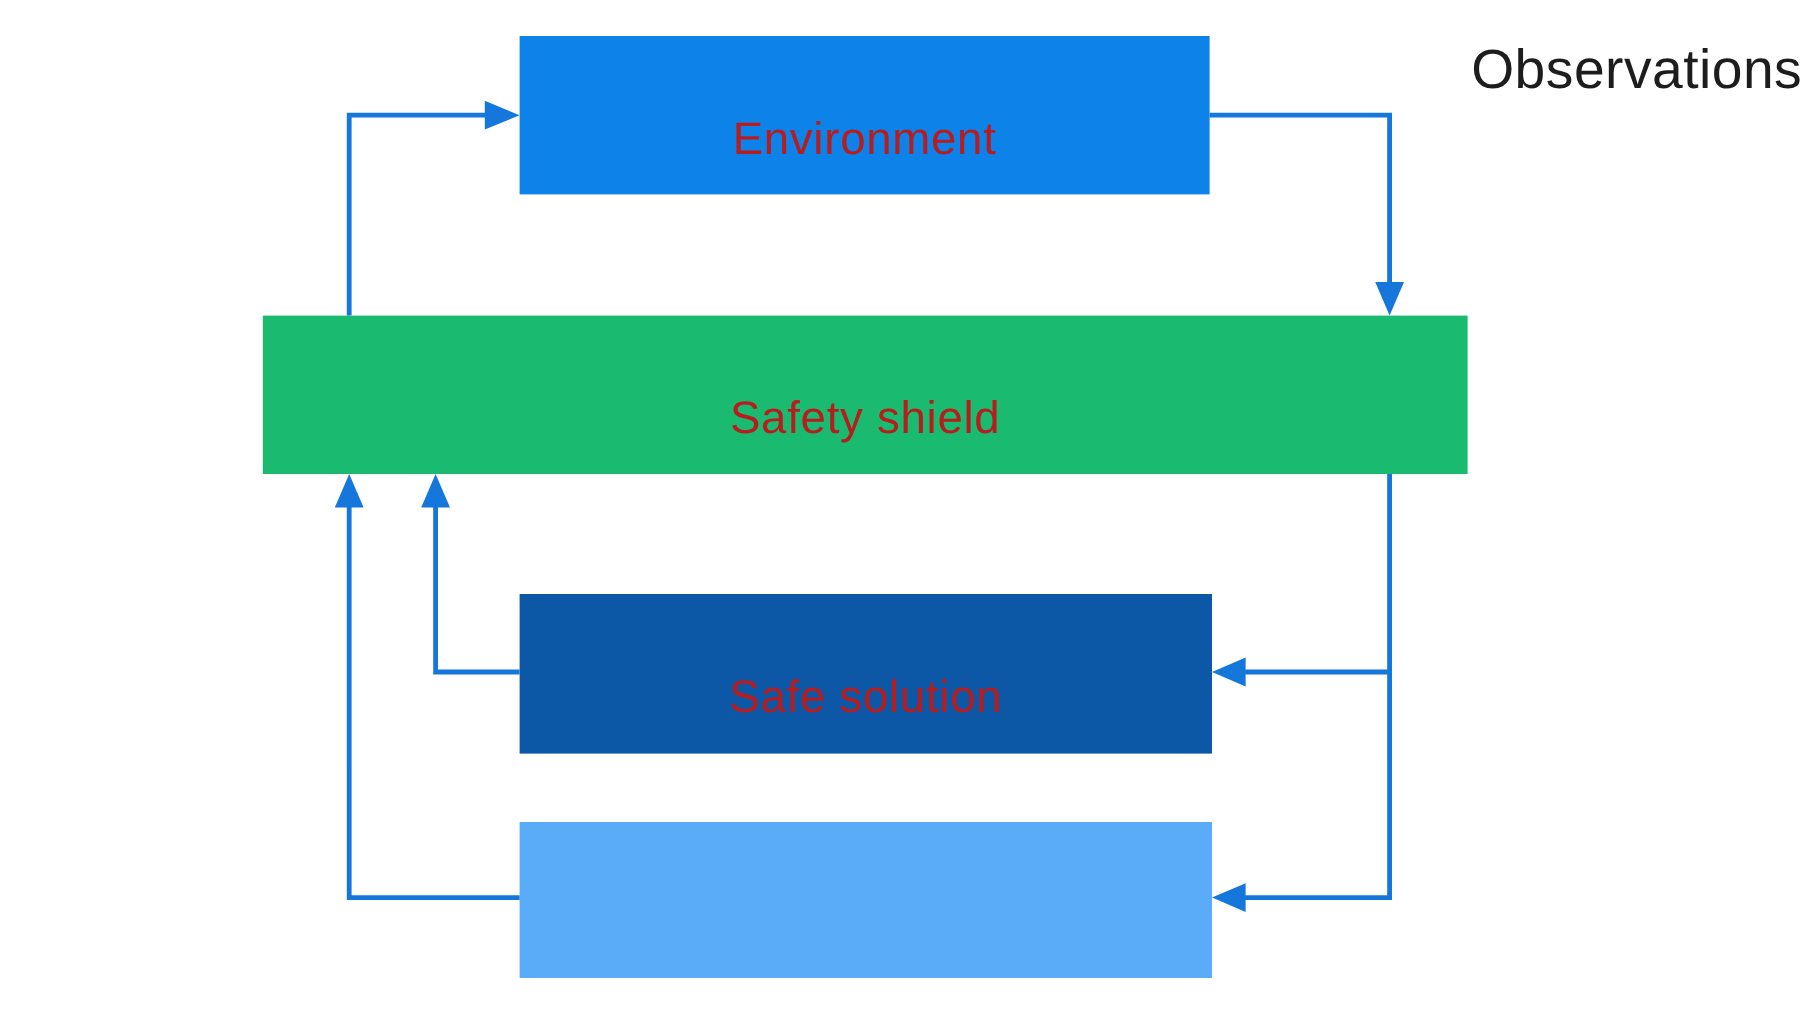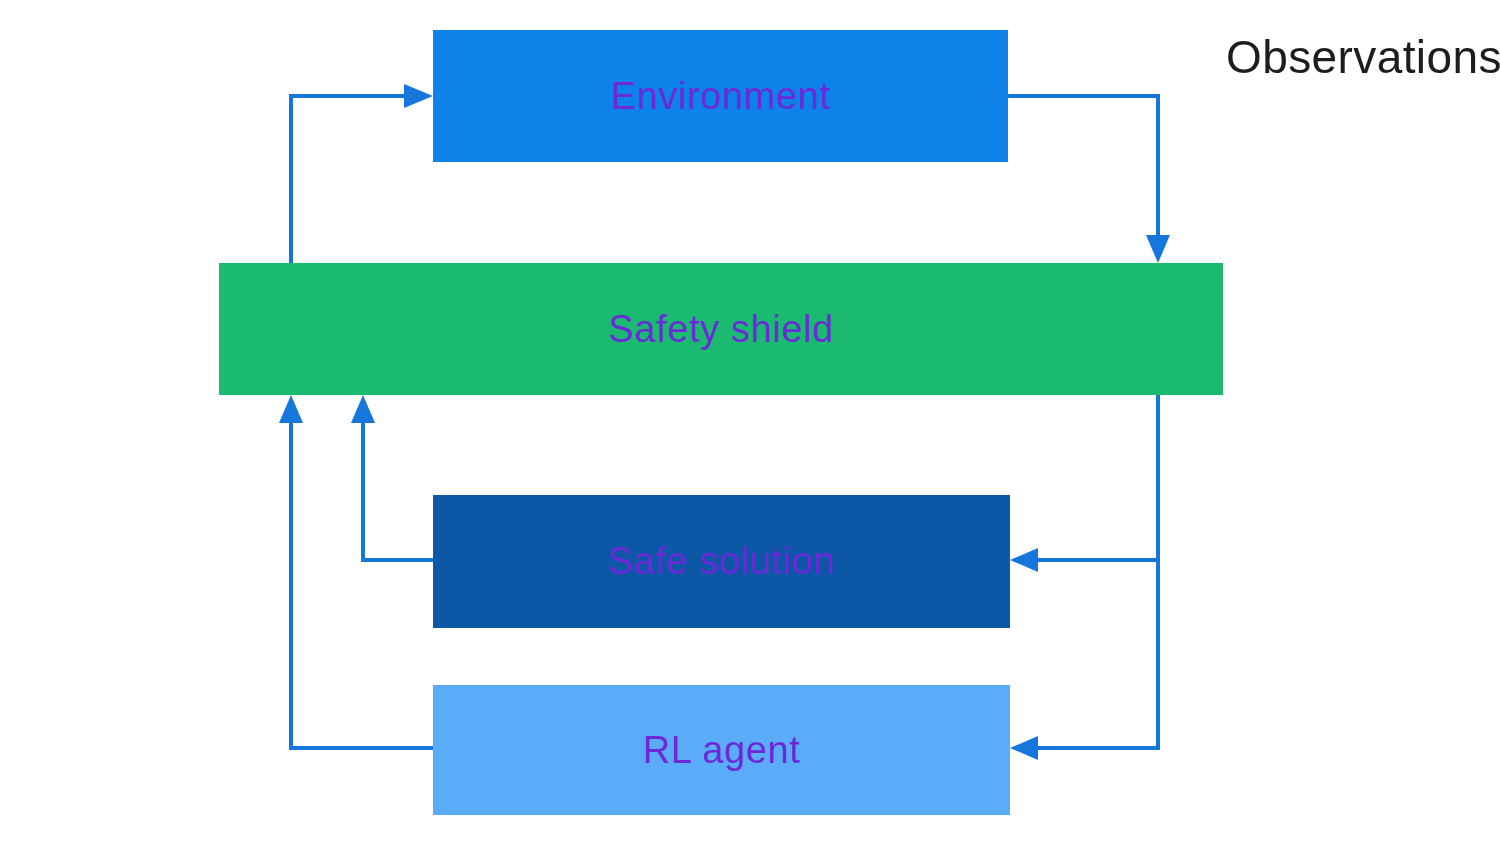--- a/index.html
+++ b/index.html
@@ -18,25 +18,26 @@
   .diagram-svg {
     position: absolute;
     left: 0;
     top: 0;
   }
   .node-label {
     position: absolute;
     display: flex;
     align-items: center;
     justify-content: center;
-    color: #6d28d9;
+    color: #b91c1c;
     font-size: 38px;
     font-weight: 400;
     letter-spacing: 0.6px;
     pointer-events: none;
+    margin-top: 20px;
   }
   .corner-label {
     position: absolute;
     color: #1d1d1d;
     font-size: 46px;
     font-weight: 500;
     letter-spacing: 0.4px;
     white-space: nowrap;
   }
   .corner-label.right {
@@ -72,15 +73,14 @@
       <polygon points="363,395 351,423 375,423"></polygon>
       <polygon points="291,395 279,423 303,423"></polygon>
     </g>
   </svg>
 
   <div class="corner-label right" style="left:1188px; top:30px; width:272px;margin-left:38px;">Observations</div>
 
   <div class="node-label" style="left:433px; top:30px; width:575px; height:132px;">Environment</div>
   <div class="node-label" style="left:433px; top:495px; width:577px; height:133px;">Safe solution</div>
   <div class="node-label" style="left:219px; top:263px; width:1004px; height:132px;">Safety shield</div>
-  <div class="node-label" style="left:433px; top:685px; width:577px; height:130px;">RL agent</div>
 
 </div>
 
 </body></html>

